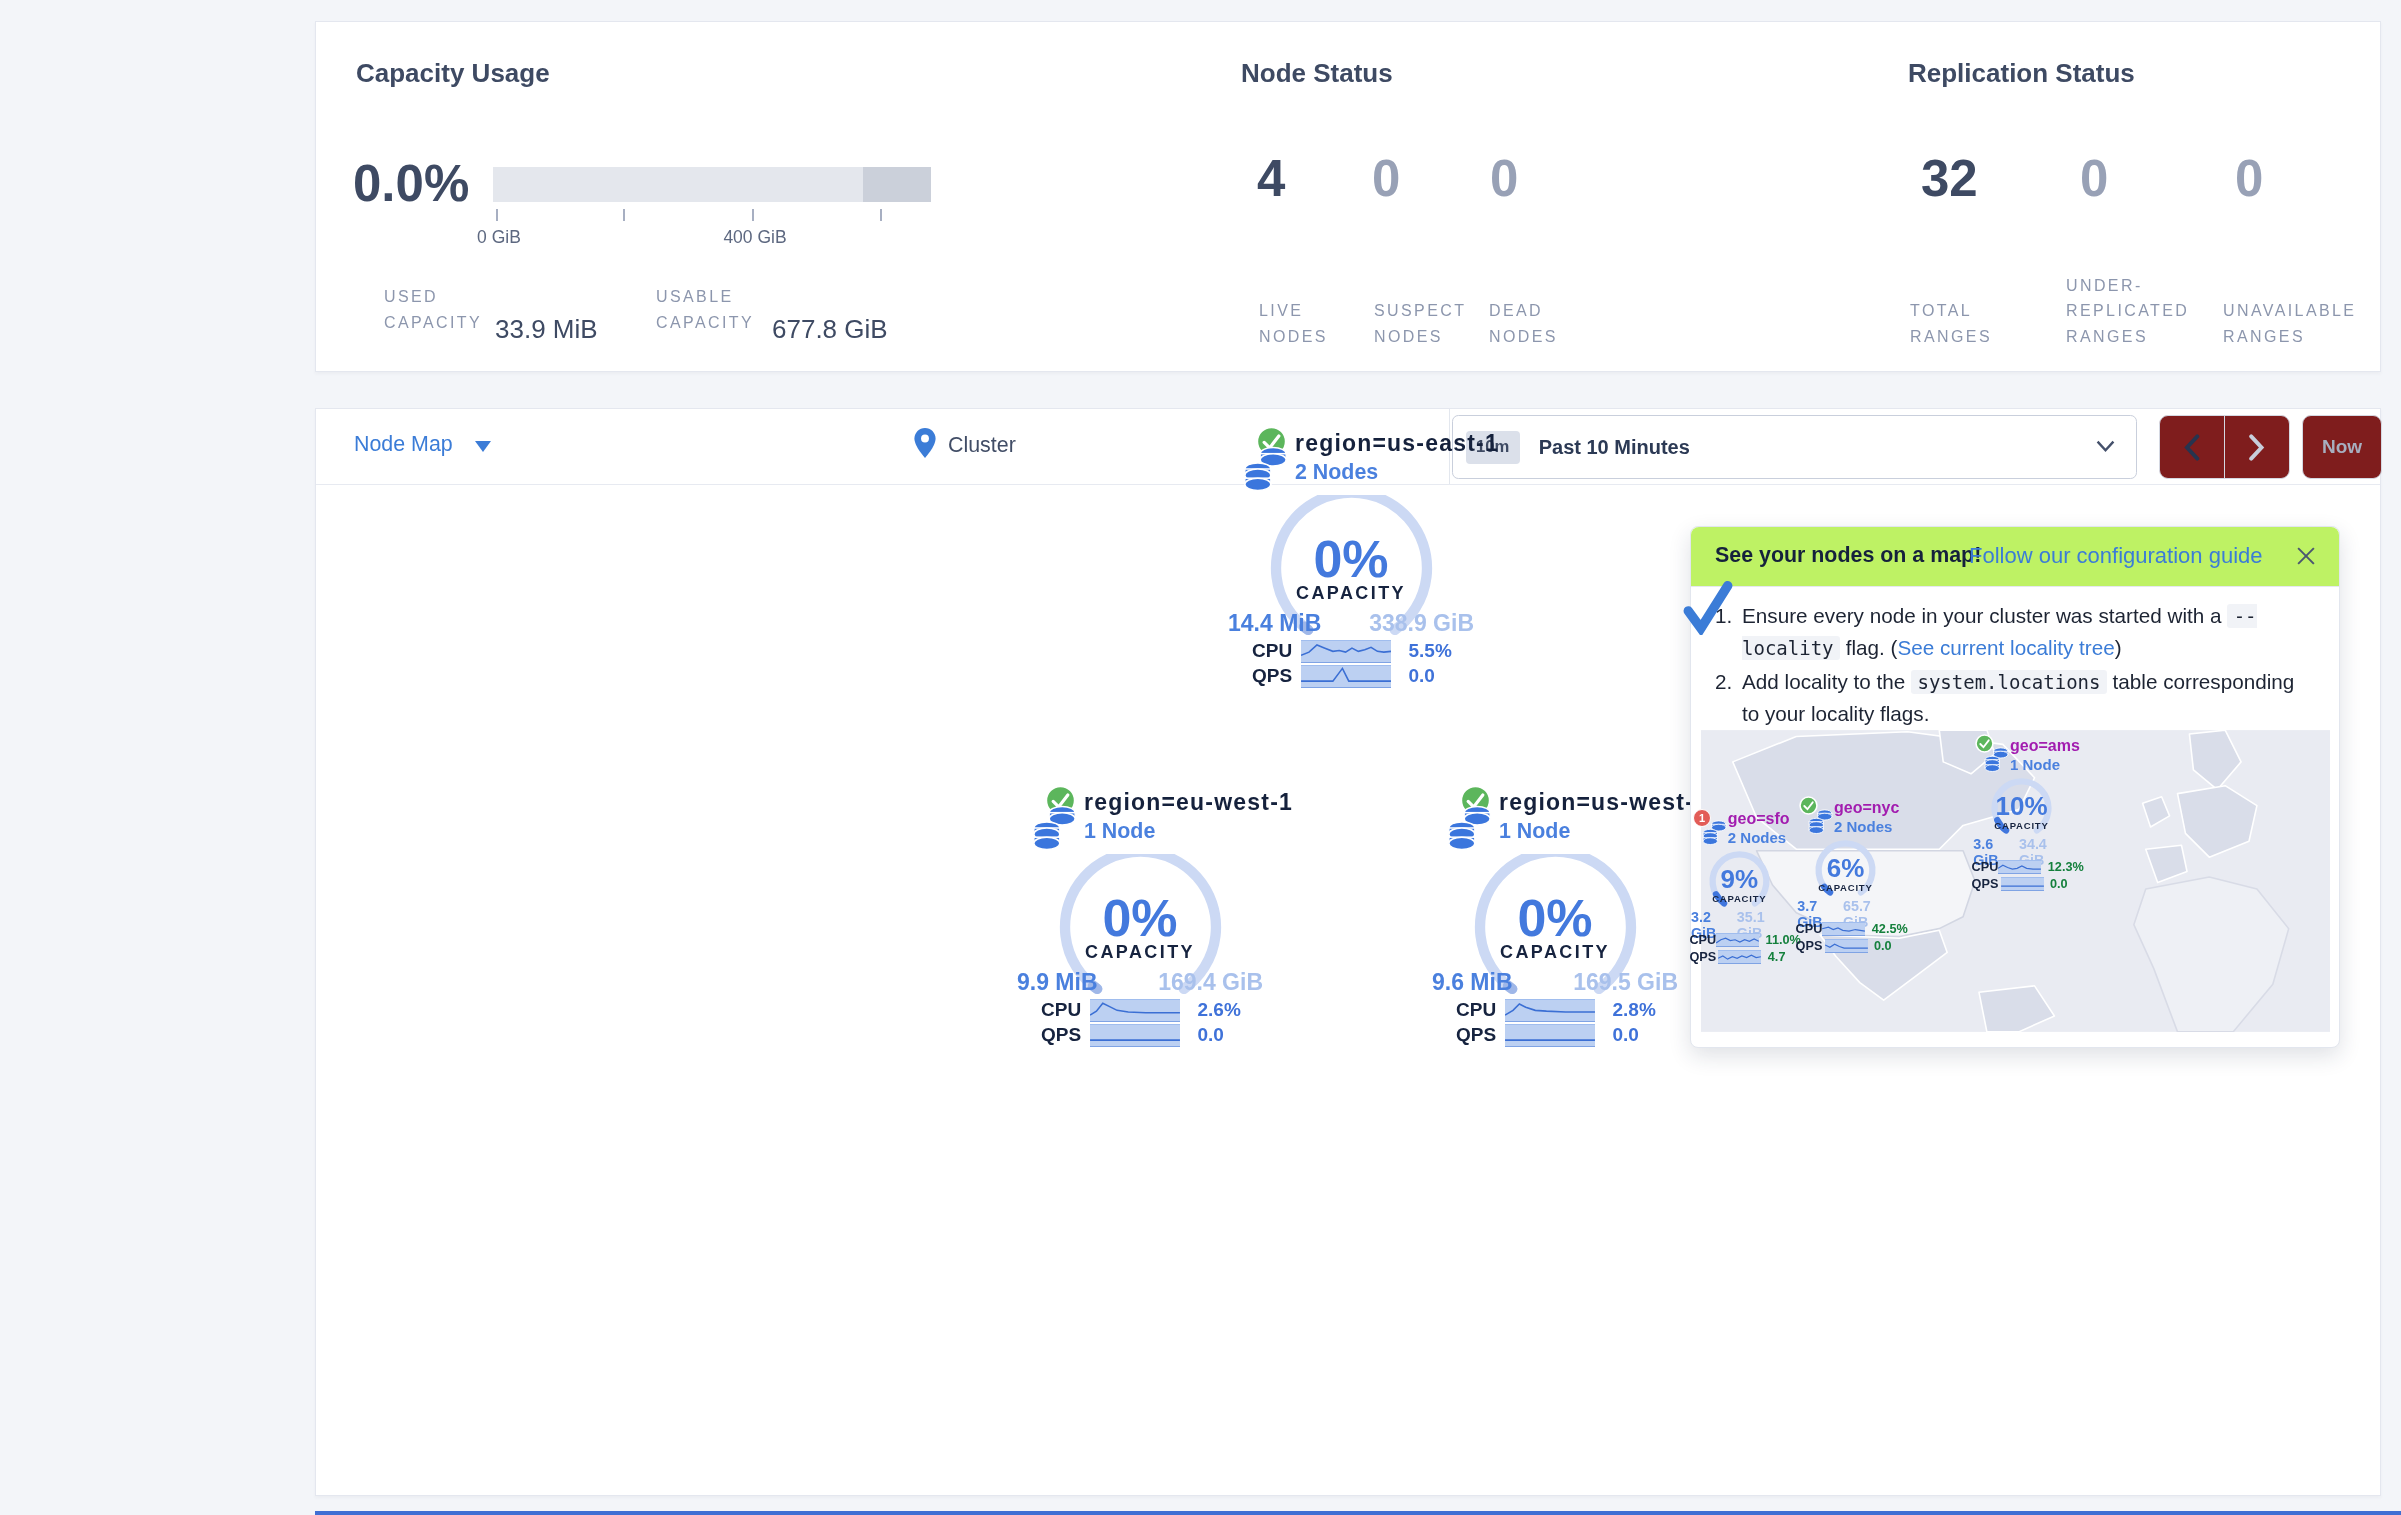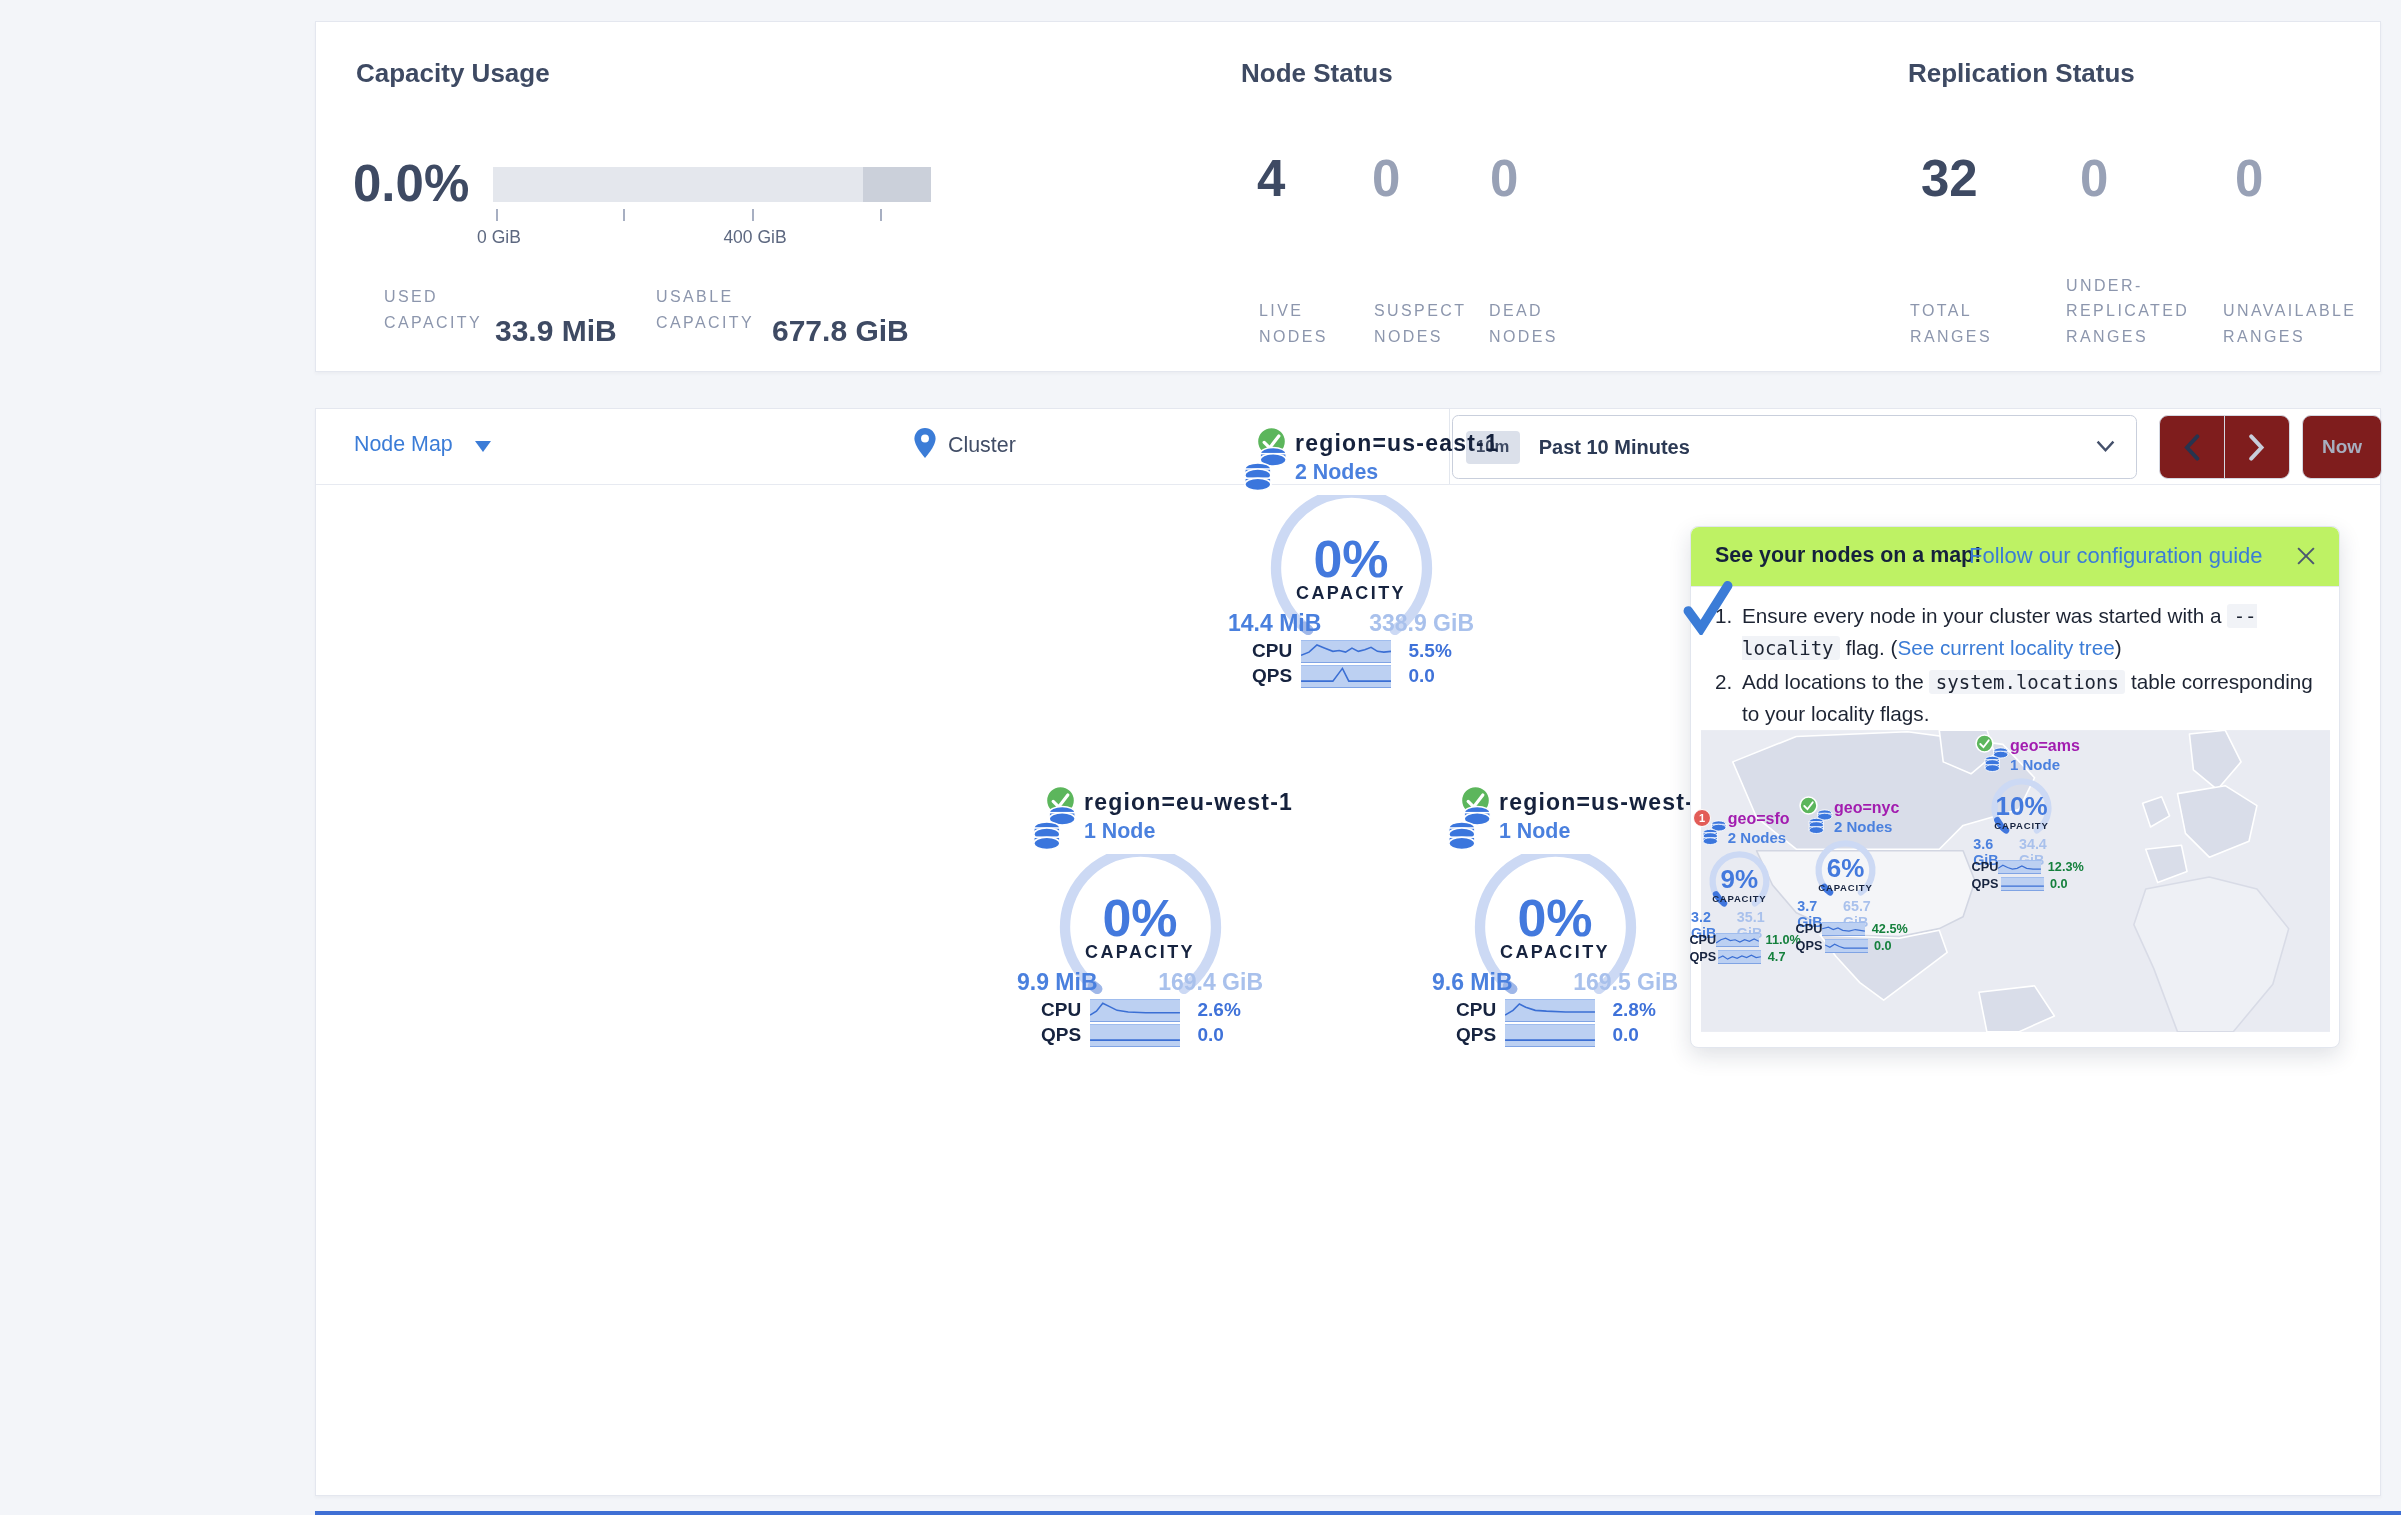--- a/index.html
+++ b/index.html
@@ -10,21 +10,21 @@
   .side-item{position:absolute;left:12.7px;font-size:19px;font-weight:500;color:#475069;cursor:pointer;white-space:nowrap;}
   .side-item.active{color:#3b7cd7;}
   .active-bar{position:absolute;left:0;top:0;width:5.6px;height:44px;background:#3b7cd7;}
   
   .panel{position:absolute;background:#fff;border:0.8px solid #e4e7ef;box-shadow:0 1.6px 3.2px rgba(40,50,80,.04);}
   
   .sec-title{position:absolute;font-size:26px;font-weight:700;color:#3e4a63;white-space:nowrap;}
   .bignum{position:absolute;font-size:51px;font-weight:600;color:#3e4a63;white-space:nowrap;}
   .bignum.dim{color:#98a1b6;}
   .statlabel{position:absolute;font-size:16px;letter-spacing:2.4px;color:#8c96ad;white-space:pre-line;line-height:1.6;}
-  .statval{position:absolute;font-size:30px;font-weight:700;color:#3e4a63;white-space:nowrap;}
+  .statval{position:absolute;font-size:26px;font-weight:400;color:#3e4a63;white-space:nowrap;}
   .capbar{position:absolute;background:#e4e7ed;}
   .capbar-dark{position:absolute;background:#cbd0da;}
   .tick{position:absolute;width:1.6px;height:12px;background:#a7afc2;}
   .ticklabel{position:absolute;font-size:17.5px;color:#5d6880;transform:translateX(-50%);white-space:nowrap;}
   
   .tb-link{position:absolute;font-size:21.4px;font-weight:500;color:#3b7cd7;cursor:pointer;white-space:nowrap;}
   .caret-down{position:absolute;width:0;height:0;border-left:8.7px solid transparent;border-right:8.7px solid transparent;border-top:11px solid #3b7cd7;}
   .tb-crumb{position:absolute;font-size:21.4px;font-weight:500;color:#414d66;white-space:nowrap;}
   .vdiv{position:absolute;width:0.8px;background:#e3e7ee;}
   .dropdown{position:absolute;background:#fff;border:0.8px solid #c9cfdc;border-radius:6.4px;display:flex;align-items:center;cursor:pointer;}
@@ -299,21 +299,21 @@
     <svg style="position:absolute;left:-9.5px;top:52px;z-index:3" width="52" height="56" viewBox="0 0 66 70">
         <polyline points="8,40 24,62 58,8" fill="none" stroke="#3b7cd7" stroke-width="12" stroke-linecap="round"></polyline>
       </svg>
     <div class="pop-steps">
       <div class="step">
         <span class="stepnum">1.</span>
         <span><span>Ensure every node in your cluster was started with a </span><code>--locality</code><span> flag. (</span><a class="inline">See current locality tree</a><span>)</span></span>
       </div>
       <div class="step">
         <span class="stepnum">2.</span>
-        <span><span>Add locations to the </span><code>system.locations</code><span> table corresponding to your locality flags.</span></span>
+        <span><span>Add locality to the </span><code>system.locations</code><span> table corresponding to your locality flags.</span></span>
       </div>
     </div>
 
     <div class="pop-map">
       <svg width="629" height="302" viewBox="0 0 792 380">
         <rect width="792" height="380" fill="#e9ebf2"></rect>
         <g stroke="#fff" stroke-width="2" stroke-linejoin="round">
           <polygon points="40,40 120,8 260,2 380,18 420,60 400,100 330,120 300,150 120,150 70,110" fill="#d9dde9"></polygon>
           <polygon points="300,0 360,0 370,30 340,55 305,40" fill="#d9dde9"></polygon>
           <polygon points="70,152 330,152 345,190 330,235 300,250 250,260 180,258 120,230 90,195" fill="#f4f5f8" stroke="#d2d6e2"></polygon>

